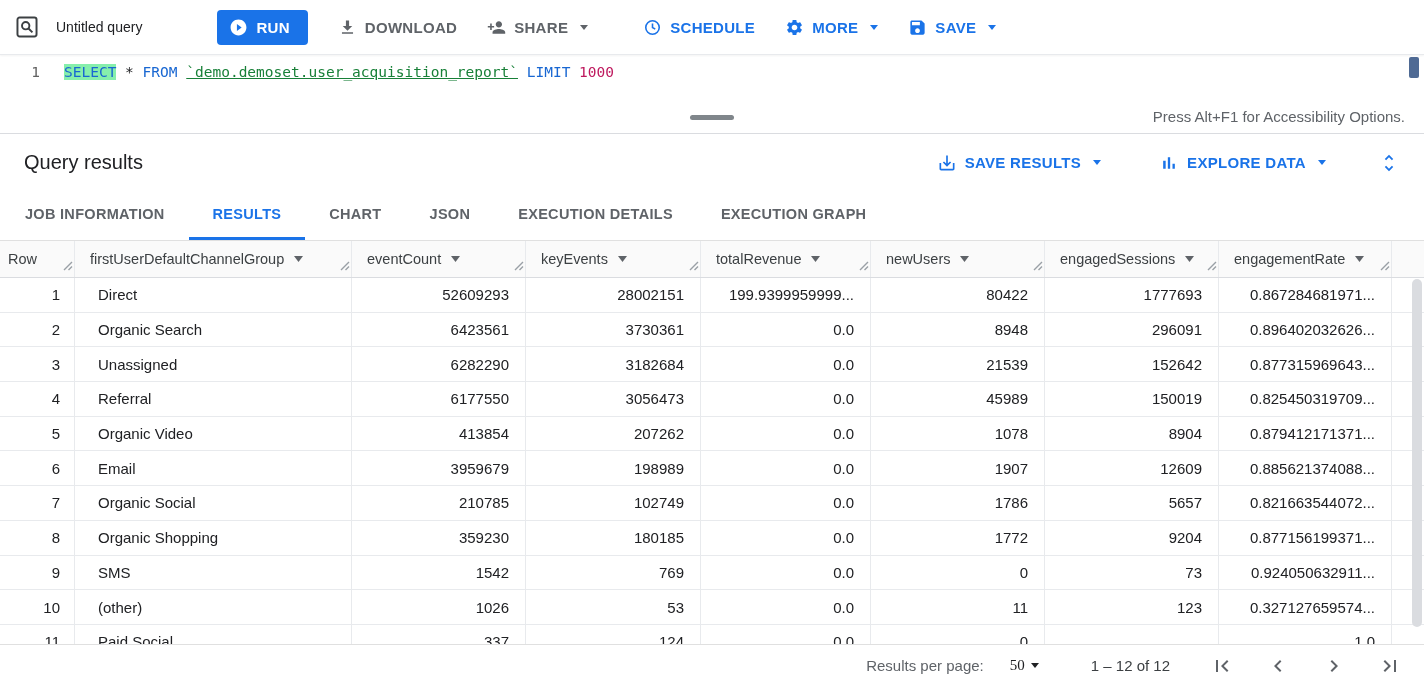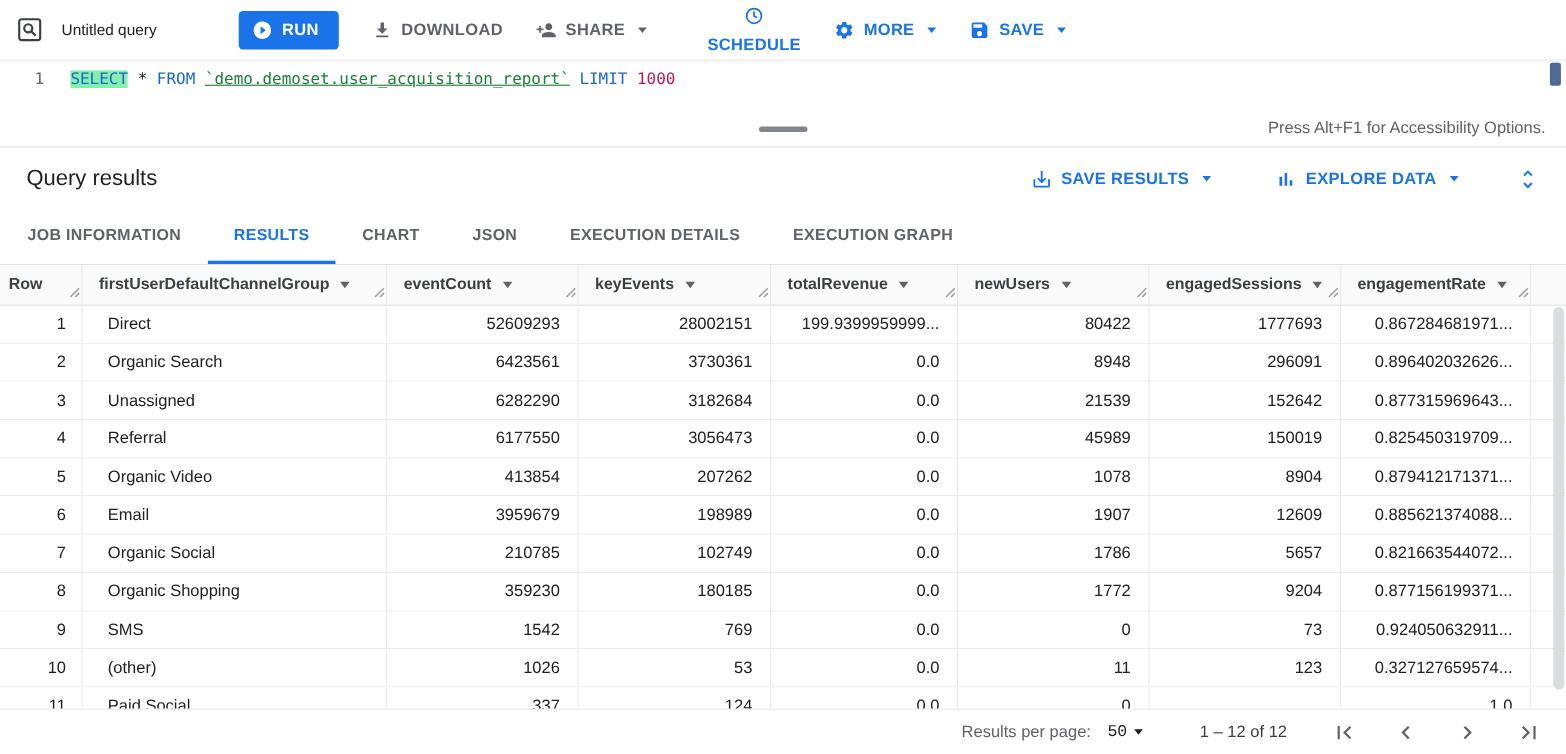--- a/index.html
+++ b/index.html
@@ -12,21 +12,21 @@
   .qicon { margin-left: 14px; color: #3c4043; display: flex; }
   .doc-title { margin-left: 16px; font-size: 14px; color: #202124; white-space: nowrap; cursor: pointer; }
   .run-btn { margin-left: 75px; display: flex; align-items: center; gap: 8px;
     background: #1a73e8; color: #fff; border: none; border-radius: 4px;
     padding: 8px 18px 8px 12px; font-size: 15px; font-weight: bold; letter-spacing: .3px; cursor: pointer;
     font-family: inherit; text-align: center; }
   .tbtn { display: flex; align-items: center; gap: 8px; background: none; border: none;
     font-size: 15px; font-weight: bold; letter-spacing: .3px; cursor: pointer; font-family: inherit; }
   .tbtn.gray { color: #5f6368; }
   .tbtn.blue { color: #1a73e8; }
-  .ml30 { margin-left: 30px; } .ml55 { margin-left: 55px; flex-direction: column; }
+  .ml30 { margin-left: 30px; } .ml55 { margin-left: 55px; }
   .caret { width: 0; height: 0; border-left: 4.5px solid transparent; border-right: 4.5px solid transparent;
     border-top: 5px solid currentColor; display: inline-block; margin-left: 4px; }
 
   
   .editor { height: 51px; position: relative; display: flex; padding-top: 7px; background: #fff; }
   .gutter { width: 50px; text-align: right; padding-right: 10px; color: #616161;
     font-family: "DejaVu Sans Mono", "Liberation Mono", monospace; font-size: 14.5px; line-height: 21px; }
   .code-line { margin-left: 14px; white-space: pre; font-family: "DejaVu Sans Mono", "Liberation Mono", monospace;
     font-size: 14.5px; line-height: 21px; }
   .tok-plain { color: #202124; }
@@ -55,42 +55,42 @@
   
   .tabs { height: 50px; display: flex; align-items: stretch; border-bottom: 1px solid #e0e0e0; padding-left: 1px; }
   .tab { display: flex; align-items: center; padding: 0 24px; font-size: 14.5px; font-weight: bold;
     letter-spacing: .3px; color: #5f6368; cursor: pointer; border-bottom: 3px solid transparent; }
   .tab.active { color: #1a73e8; border-bottom-color: #1a73e8; }
 
   
   .table-wrap { height: 403px; overflow: hidden; position: relative; }
   .thead { display: flex; height: 37px; background: #fafafa; border-bottom: 1px solid #dadce0; }
   .hcell { position: relative; display: flex; align-items: center; padding-left: 15px;
-    border-right: 1px solid #e8eaed; font-size: 14.5px; font-weight: bold; color: #3c4043;
+    border-right: 1px solid #e8eaed; font-size: 14.5px; font-weight: normal; color: #3c4043;
     white-space: nowrap; overflow: hidden; }
   .hcell.c0 { padding-left: 8px; }
   .sort-arrow { margin-left: 10px; color: #5f6368; display: inline-flex; flex: none; cursor: pointer; }
   .resize-glyph { position: absolute; right: 1px; bottom: 5px; color: #9aa0a6; cursor: col-resize; }
   .trow { display: flex; height: 34.7px; border-bottom: 1px solid #e8eaed; background: #fff; }
   .tcell { display: flex; align-items: center; border-right: 1px solid #e8eaed;
     font-size: 15px; color: #202124; white-space: nowrap; overflow: hidden; }
   .c0 { width: 75px; } .c1 { width: 277px; } .c2 { width: 174px; } .c3 { width: 175px; }
   .c4 { width: 170px; } .c5 { width: 174px; } .c6 { width: 174px; } .c7 { width: 173px; }
   .tcell.c0 { justify-content: flex-end; padding-right: 14px; }
   .tcell.c1 { justify-content: flex-start; padding-left: 23px; }
   .tcell.c2, .tcell.c3, .tcell.c4, .tcell.c5, .tcell.c6, .tcell.c7 { justify-content: flex-end; padding-right: 16px; }
   .vscroll { position: absolute; right: 2px; top: 38px; bottom: 2px; width: 10px; }
   .vscroll .thumb { width: 10px; height: 96%; background: #dadce0; border-radius: 5px; }
 
   
   .footer { height: 42px; border-top: 1px solid #e0e0e0; display: flex; align-items: center;
     justify-content: flex-end; padding-right: 22px; background: #fff; }
   .rpp-label { color: #5f6368; font-size: 15px; }
-  .page-size { margin-left: 15px; display: flex; align-items: center; gap: 2px; font-size: 15px;
-    color: #202124; background: none; border: none; cursor: pointer; font-family: Liberation Mono, monospace; }
+  .page-size { margin-left: 26px; display: flex; align-items: center; gap: 2px; font-size: 15px;
+    color: #202124; background: none; border: none; cursor: pointer; font-family: Liberation Serif, serif; }
   .range-label { margin-left: 52px; font-size: 15px; color: #3c4043; }
   .pg-group { margin-left: 40px; display: flex; align-items: center; gap: 32px; }
   .pgbtn { background: none; border: none; color: #5f6368; cursor: pointer; display: flex; padding: 0; }
   svg { display: block; }
 </style>
 </head>
 <body>
 
 <div class="topbar">
   <span class="qicon">

